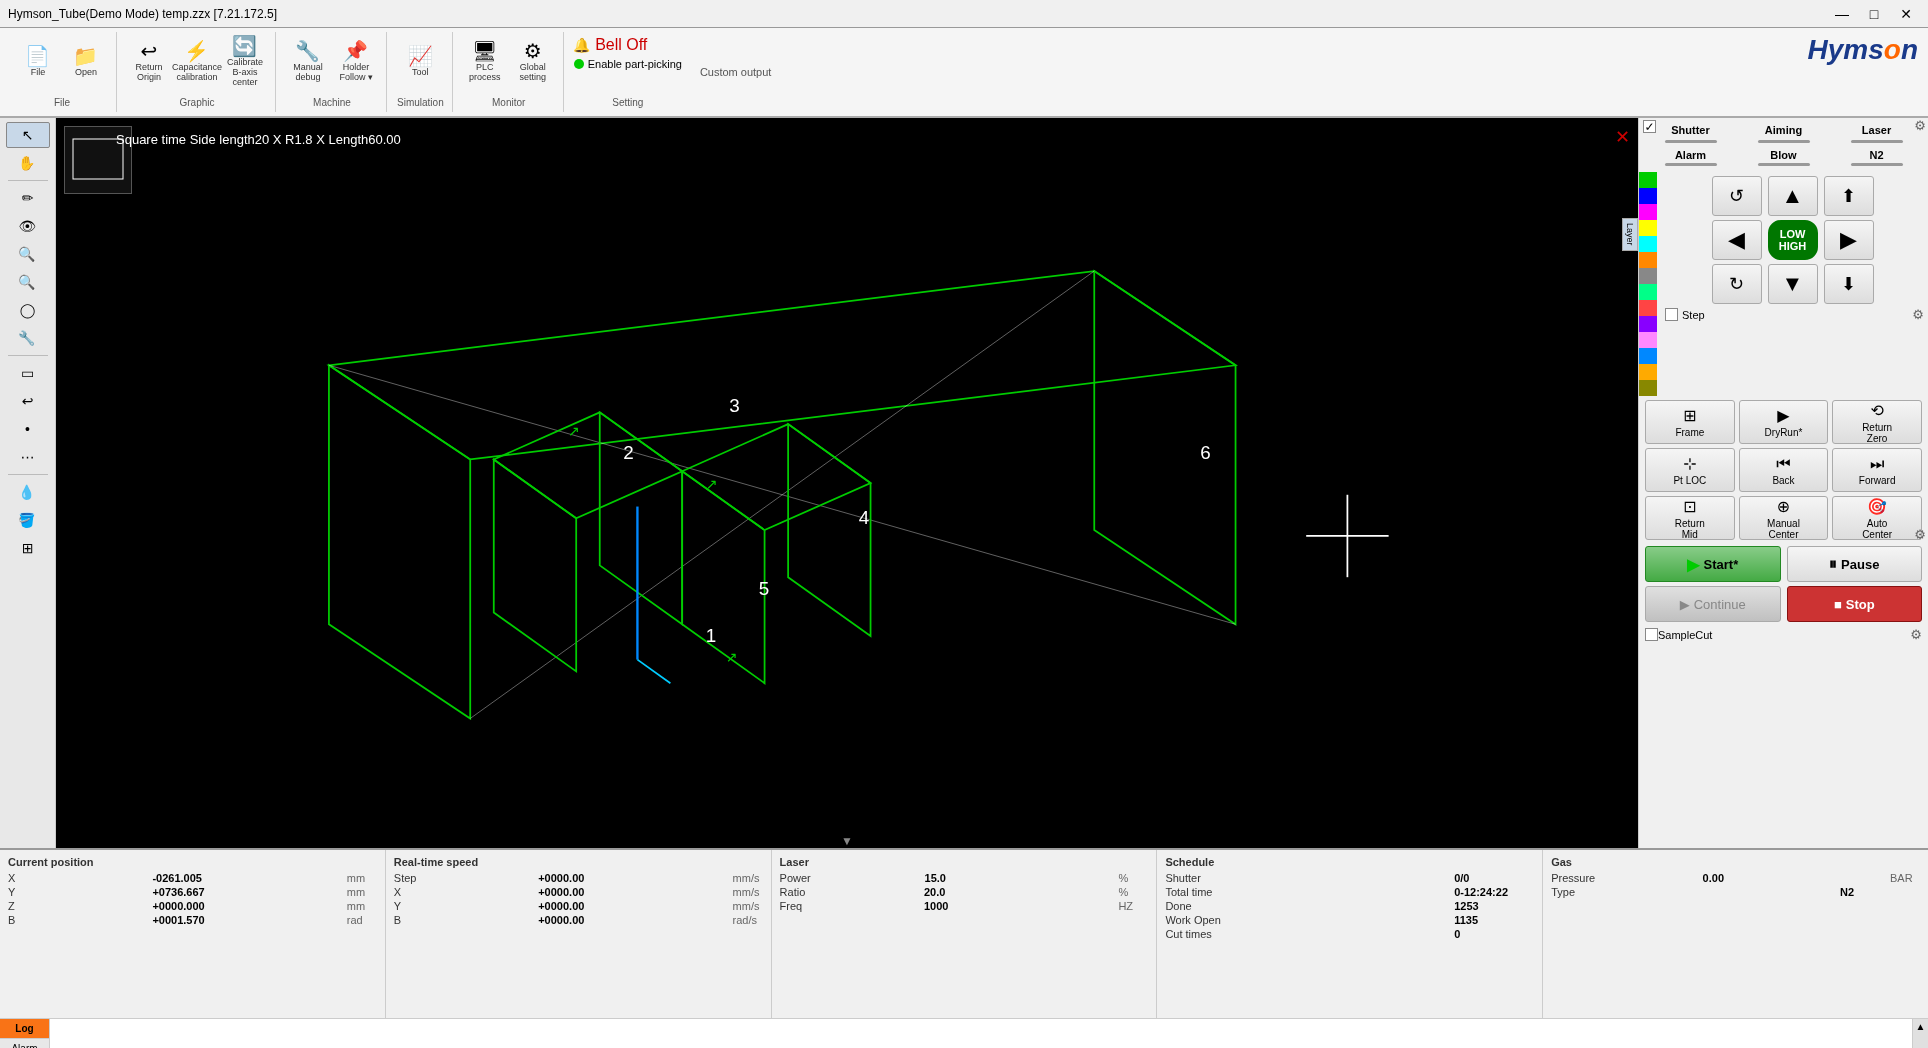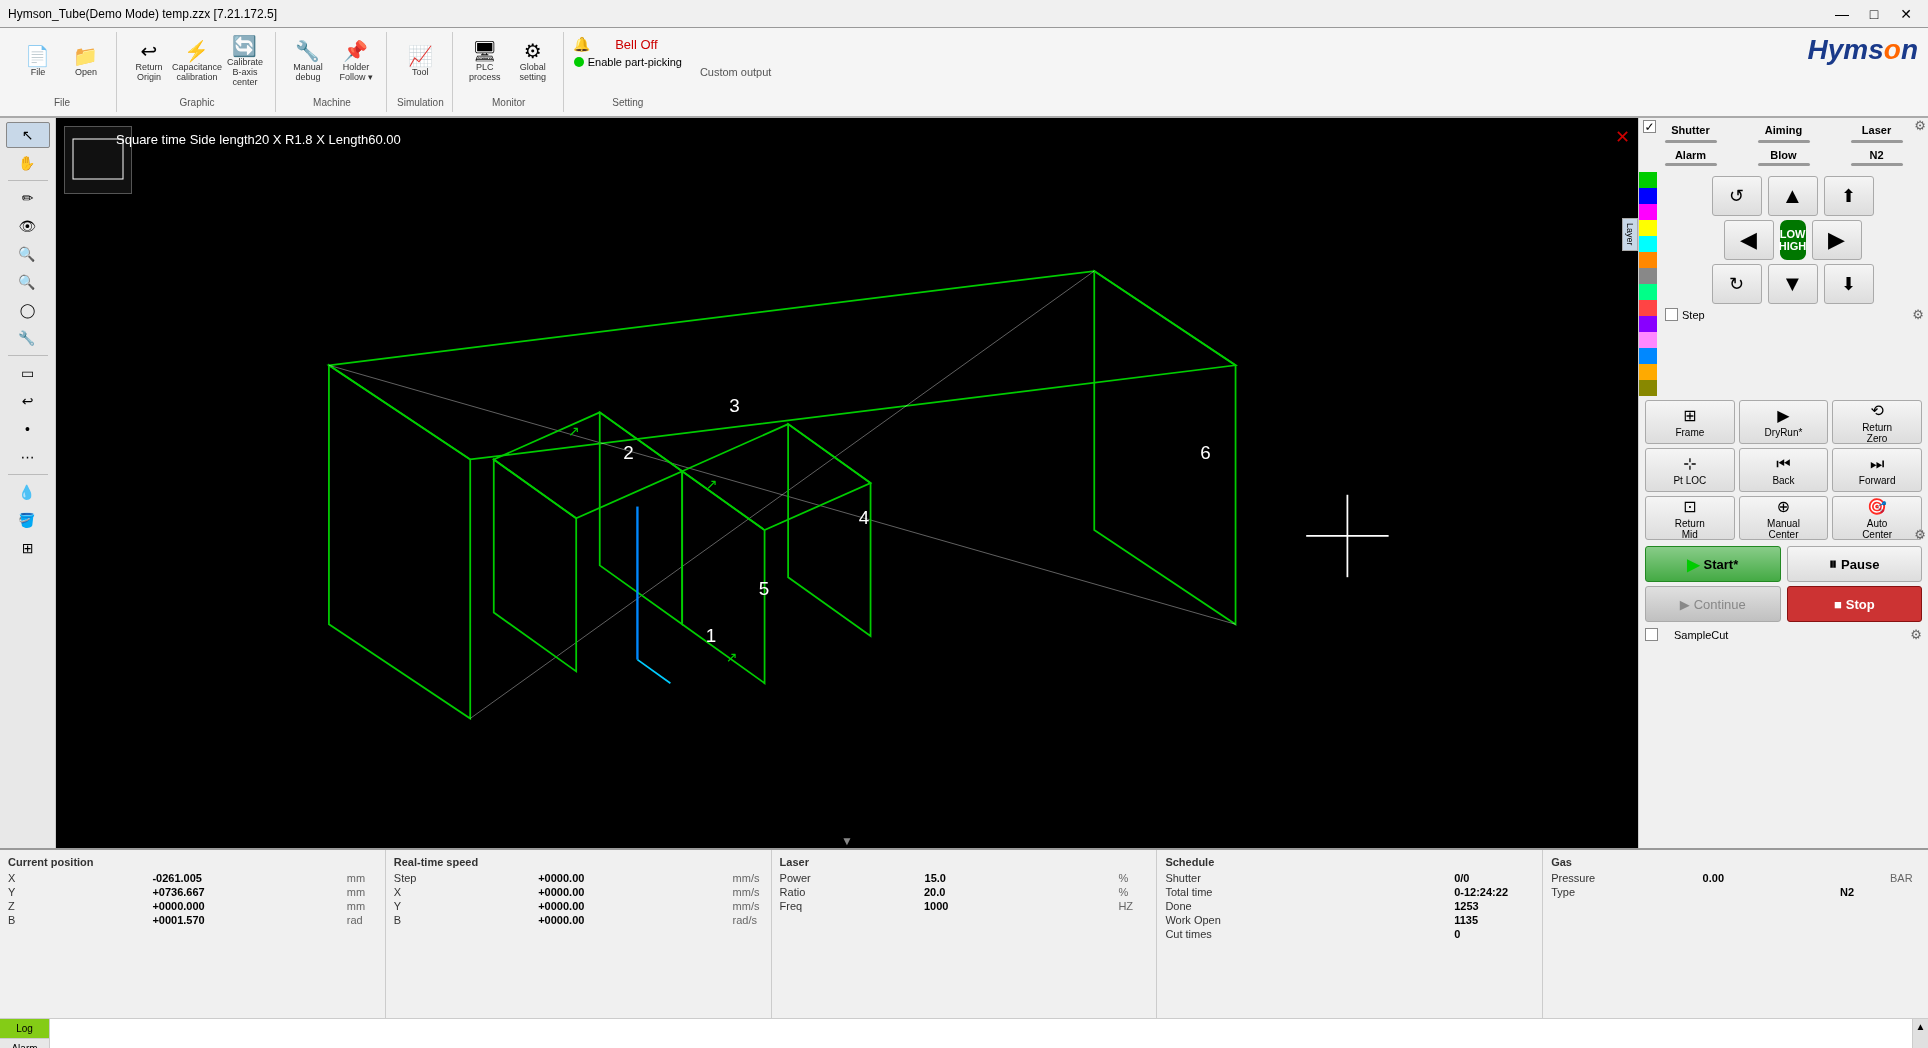--- a/index.html
+++ b/index.html
@@ -86,21 +86,21 @@
       border-bottom: 1px solid #ccc; display: flex;
     }
     #log-tabs {
       width: 50px; background: #e8e8e8; border-right: 1px solid #ccc;
       display: flex; flex-direction: column;
     }
     .log-tab {
       padding: 4px 2px; font-size: 10px; cursor: pointer; border-bottom: 1px solid #ccc;
       text-align: center;
     }
-    .log-tab.active { background: #84cc16; font-weight: normal; }
+    .log-tab.active { background: #f97316; font-weight: bold; }
     #log-content {
       flex: 1; overflow-y: auto; padding: 4px 8px; font-size: 11px;
       font-family: monospace; color: #333; background: white;
     }
     .log-link { color: #0000cc; cursor: pointer; }
   </style>
 </head>
 <body>
 
 <div id="titlebar">
@@ -186,21 +186,21 @@
       </button>
     </div>
     <div class="toolbar-group-label">Monitor</div>
   </div>
 
   <div class="toolbar-group" style="border-right:none;">
     <div class="toolbar-group-icons">
       <div style="display:flex;flex-direction:column;gap:4px;">
         <div style="display:flex;align-items:center;gap:4px;cursor:pointer;">
           <span style="color:#cc0000;font-size:14px;">🔔</span>
-          <span style="font-size:13px;color:#cc0000;margin-left:20px;">Bell Off</span>
+          <span style="font-size:16px;color:#cc0000;">Bell Off</span>
         </div>
         <div style="display:flex;align-items:center;gap:4px;cursor:pointer;">
           <span class="green-dot"></span>
           <span style="font-size:11px;">Enable part-picking</span>
         </div>
       </div>
     </div>
     <div class="toolbar-group-label">Setting</div>
   </div>
 
@@ -351,21 +351,21 @@
         <div style="flex:1;display:flex;flex-direction:column;align-items:center;gap:4px;padding:4px;">
 
           <div style="display:flex;gap:6px;align-items:center;">
             <button style="width:50px;height:40px;border:1px solid #aaa;border-radius:3px;background:linear-gradient(to bottom,#f5f5f5,#ddd);cursor:pointer;font-size:18px;display:flex;align-items:center;justify-content:center;">↺</button>
             <button style="width:50px;height:40px;border:1px solid #aaa;border-radius:3px;background:linear-gradient(to bottom,#f5f5f5,#ddd);cursor:pointer;font-size:22px;display:flex;align-items:center;justify-content:center;">▲</button>
             <button style="width:50px;height:40px;border:1px solid #aaa;border-radius:3px;background:linear-gradient(to bottom,#f5f5f5,#ddd);cursor:pointer;font-size:18px;display:flex;align-items:center;justify-content:center;">⬆</button>
           </div>
 
           <div style="display:flex;gap:6px;align-items:center;">
             <button style="width:50px;height:40px;border:1px solid #aaa;border-radius:3px;background:linear-gradient(to bottom,#f5f5f5,#ddd);cursor:pointer;font-size:22px;display:flex;align-items:center;justify-content:center;">◀</button>
-            <button style="width:26px;height:40px;border:2px solid #007700;border-radius:7px;background:#007700;cursor:pointer;color:white;font-size:11px;font-weight:bold;display:flex;flex-direction:column;align-items:center;justify-content:center;">
+            <button style="width:50px;height:40px;border:2px solid #007700;border-radius:13px;background:#007700;cursor:pointer;color:white;font-size:11px;font-weight:bold;display:flex;flex-direction:column;align-items:center;justify-content:center;">
               <span>LOW</span>
               <span>HIGH</span>
             </button>
             <button style="width:50px;height:40px;border:1px solid #aaa;border-radius:3px;background:linear-gradient(to bottom,#f5f5f5,#ddd);cursor:pointer;font-size:22px;display:flex;align-items:center;justify-content:center;">▶</button>
           </div>
 
           <div style="display:flex;gap:6px;align-items:center;">
             <button style="width:50px;height:40px;border:1px solid #aaa;border-radius:3px;background:linear-gradient(to bottom,#f5f5f5,#ddd);cursor:pointer;font-size:18px;display:flex;align-items:center;justify-content:center;">↻</button>
             <button style="width:50px;height:40px;border:1px solid #aaa;border-radius:3px;background:linear-gradient(to bottom,#f5f5f5,#ddd);cursor:pointer;font-size:22px;display:flex;align-items:center;justify-content:center;">▼</button>
             <button style="width:50px;height:40px;border:1px solid #aaa;border-radius:3px;background:linear-gradient(to bottom,#f5f5f5,#ddd);cursor:pointer;font-size:18px;display:flex;align-items:center;justify-content:center;">⬇</button>
@@ -440,21 +440,21 @@
         <button style="flex:1;height:36px;border:1px solid #aaa;border-radius:3px;background:linear-gradient(to bottom,#e0e0e0,#c0c0c0);cursor:pointer;display:flex;align-items:center;justify-content:center;gap:4px;font-size:13px;color:#888;">
           <span>▶</span>
           <span>Continue</span>
         </button>
         <button style="flex:1;height:36px;border:1px solid #881111;border-radius:3px;background:#cc3333;cursor:pointer;display:flex;align-items:center;justify-content:center;gap:4px;font-size:13px;color:white;font-weight:bold;">
           <span style="color:white;">■</span>
           <span>Stop</span>
         </button>
       </div>
 
-      <div style="display:flex;align-items:center;gap:16px;padding:2px 6px;font-size:11px;position:relative;">
+      <div style="display:flex;align-items:center;gap:0;padding:2px 6px;font-size:11px;position:relative;">
         <div style="width:13px;height:13px;border:1px solid #888;background:white;cursor:pointer;"></div>
         <span>SampleCut</span>
         <button style="position:absolute;right:6px;background:transparent;border:none;cursor:pointer;font-size:13px;color:#666;">⚙</button>
       </div>
 
     </div>
   </div>
 </div>
 
 <div id="status-area">

